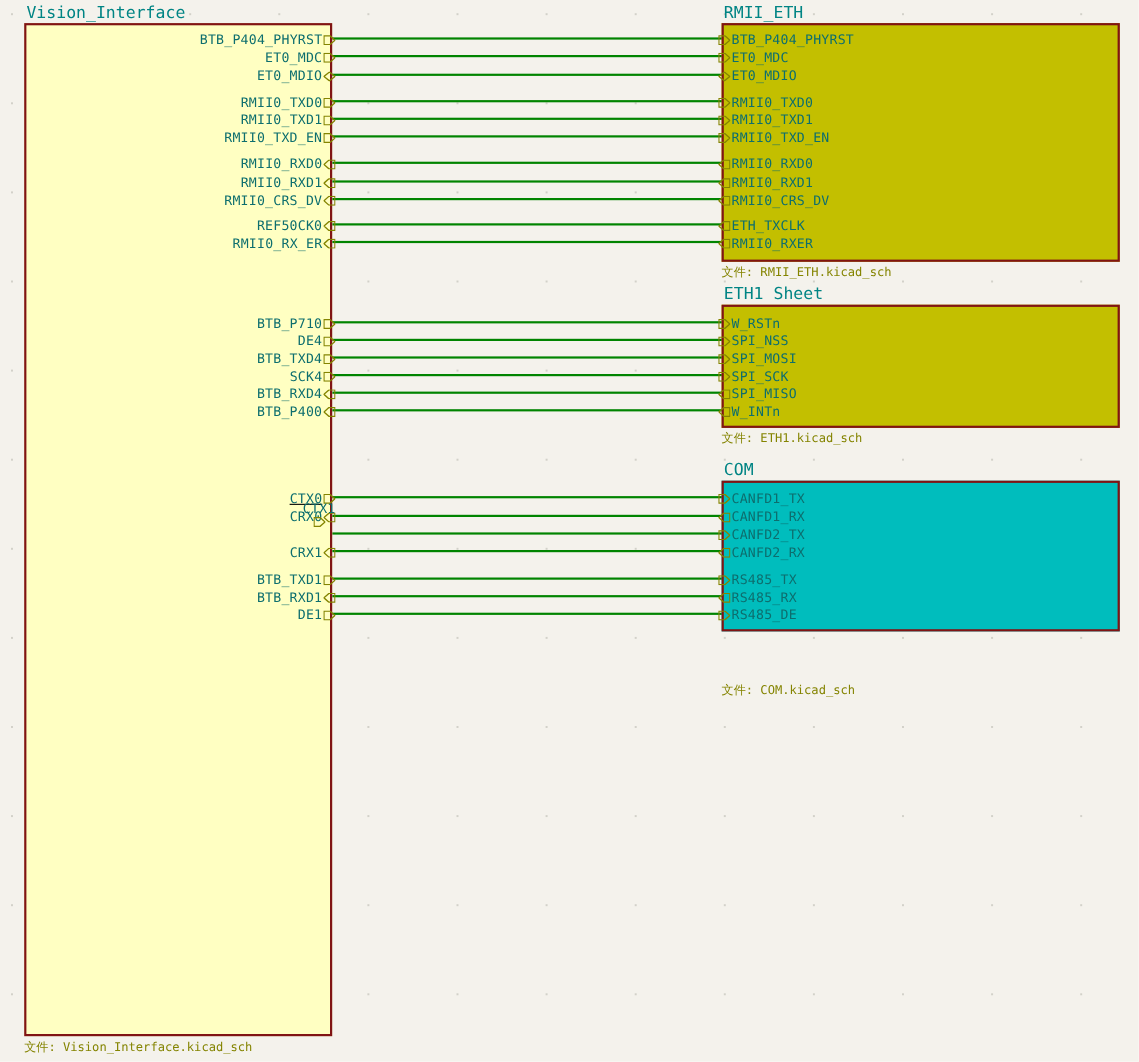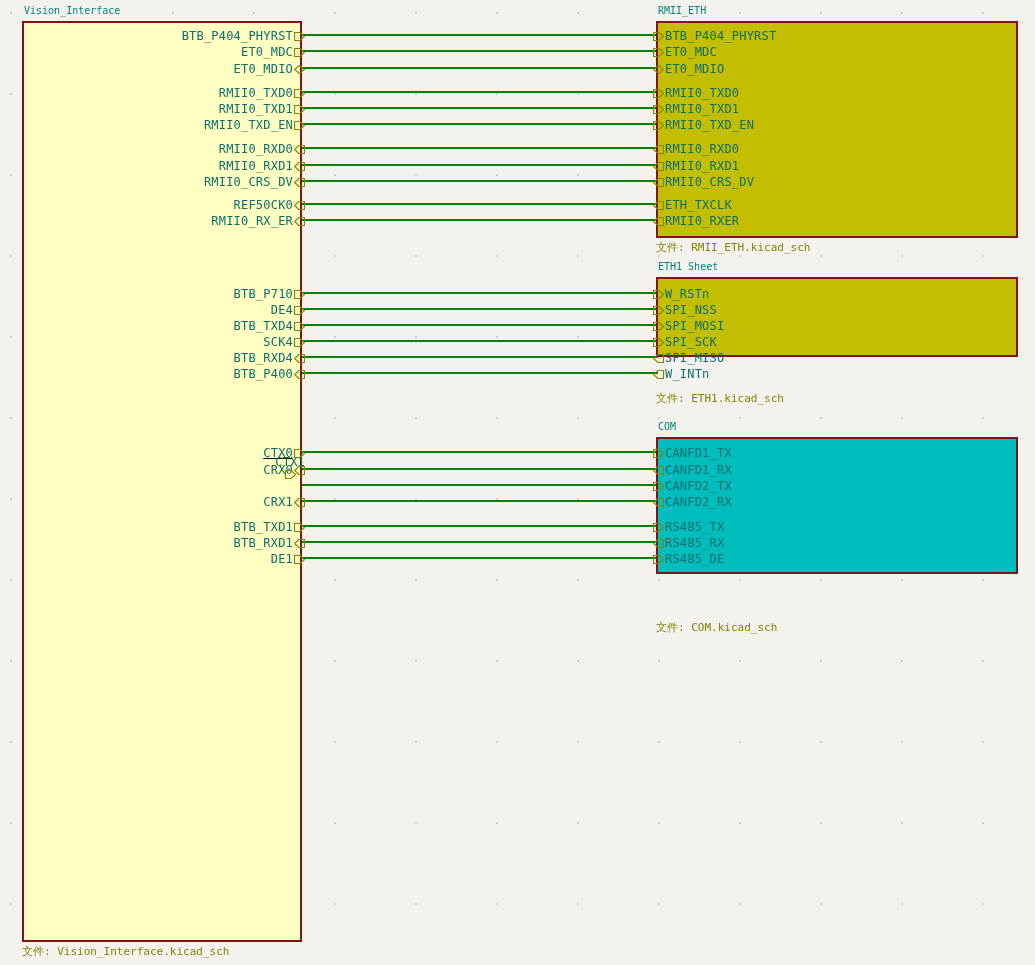--- a/index.html
+++ b/index.html
@@ -19,21 +19,21 @@
     position:absolute;height:2px;z-index:1;
     background:var(--wire,#008400);
   }
   .sheet{
     position:absolute;box-sizing:border-box;z-index:2;
     border:2px solid var(--sheet-border,#801414);
     padding-left:36px;
   }
   .sheet-title{
     position:absolute;z-index:3;height:14px;line-height:14px;
-    font-size:10px;letter-spacing:0px;white-space:pre;
+    font-size:15px;letter-spacing:0px;white-space:pre;
     color:var(--title-text,#008484);
   }
   .sheet-file{
     position:absolute;z-index:3;height:14px;line-height:14px;
     font-size:11px;white-space:pre;
     color:var(--file-text,#848400);
   }
   .pin{
     position:absolute;height:14px;display:flex;align-items:center;gap:1px;
     white-space:pre;z-index:4;
@@ -179,21 +179,21 @@
         </svg><span class="lbl">RMII0_CRS_DV</span></div>
       <div class="pin" style="top: 175px; left: -5px;"><svg width="11" height="9" viewBox="0 0 11 9">
           <path d="M10.5 0.5 H5 L0.5 4.5 L5 8.5 H10.5 Z" fill="none" stroke="#848400" stroke-width="1.2"></path>
         </svg><span class="lbl">ETH_TXCLK</span></div>
       <div class="pin" style="top: 191px; left: -5px; justify-content: flex-end;"><svg width="11" height="9" viewBox="0 0 11 9">
           <path d="M10.5 0.5 H5 L0.5 4.5 L5 8.5 H10.5 Z" fill="none" stroke="#848400" stroke-width="1.2"></path>
         </svg><span class="lbl">RMII0_RXER</span></div>
     </div>
     <div class="sheet-file" style="left: 656px; top: 241px;">文件: RMII_ETH.kicad_sch</div>
     <div class="sheet-title" style="left: 658px; top: 260px;">ETH1 Sheet</div>
-    <div class="sheet" style="left: 656px; top: 277px; width: 362px; height: 80px; background: rgb(195, 191, 0);">
+    <div class="sheet" style="left: 656px; top: 277px; width: 362px; height: 112px; background: rgb(195, 191, 0);">
       <div class="pin" style="top: 8px; left: -5px;"><svg width="11" height="9" viewBox="0 0 11 9">
           <path d="M0.5 0.5 H6 L10.5 4.5 L6 8.5 H0.5 Z" fill="none" stroke="#848400" stroke-width="1.2"></path>
         </svg><span class="lbl">W_RSTn</span></div>
       <div class="pin" style="top: 24px; left: -5px; justify-content: center;"><svg width="11" height="9" viewBox="0 0 11 9">
           <path d="M0.5 0.5 H6 L10.5 4.5 L6 8.5 H0.5 Z" fill="none" stroke="#848400" stroke-width="1.2"></path>
         </svg><span class="lbl">SPI_NSS</span></div>
       <div class="pin" style="top: 40px; left: -5px;"><svg width="11" height="9" viewBox="0 0 11 9">
           <path d="M0.5 0.5 H6 L10.5 4.5 L6 8.5 H0.5 Z" fill="none" stroke="#848400" stroke-width="1.2"></path>
         </svg><span class="lbl">SPI_MOSI</span></div>
       <div class="pin" style="top: 56px; left: -5px;"><svg width="11" height="9" viewBox="0 0 11 9">

